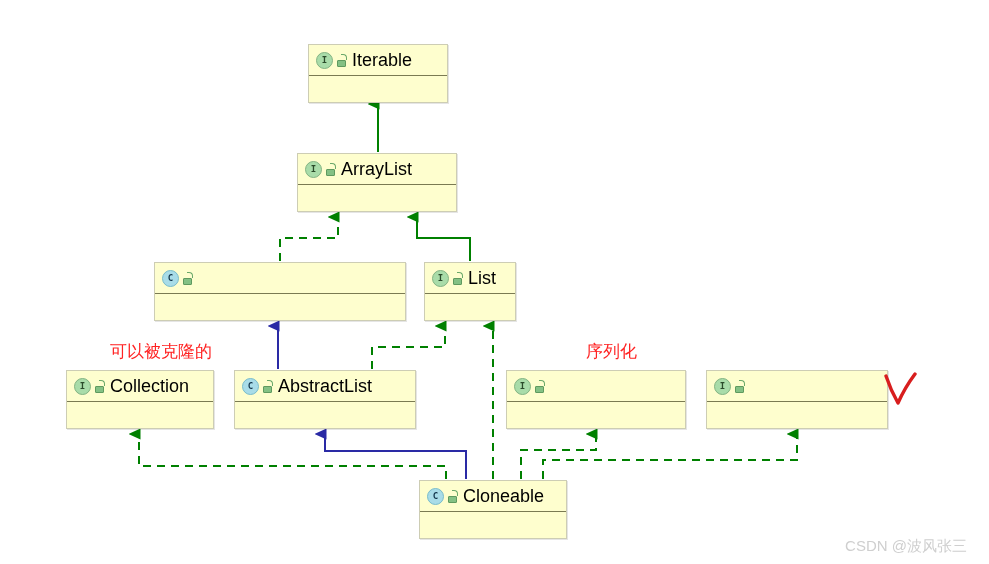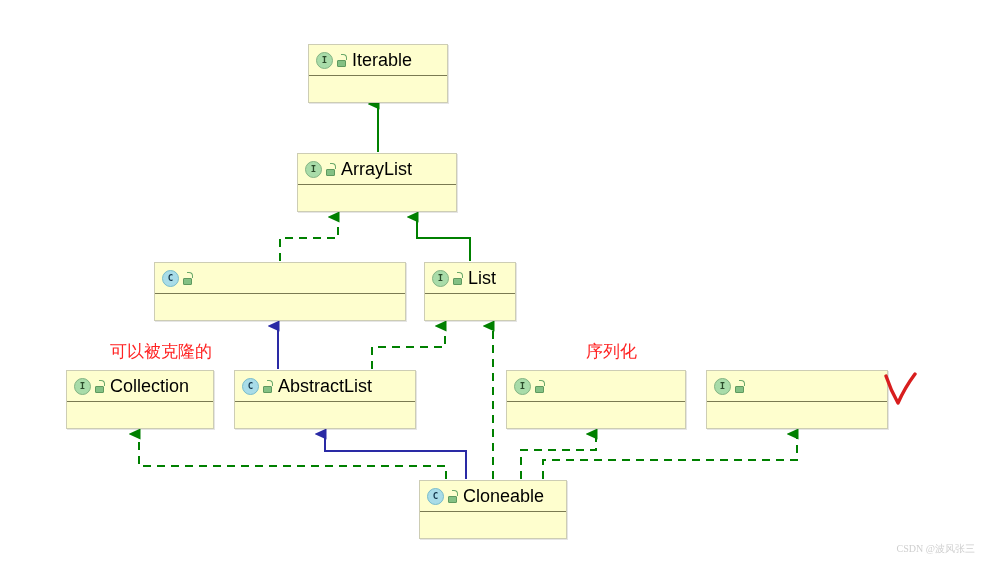--- a/index.html
+++ b/index.html
@@ -102,25 +102,25 @@
     color: #FF2222;
     font-family: "DejaVu Sans", "Liberation Sans", sans-serif;
     font-size: 17px;
     white-space: nowrap;
     z-index: 6;
     margin-left: 30px;
   }
   
   .watermark {
     position: absolute;
-    right: 14px;
+    right: 22px;
     bottom: 8px;
     color: #CFCFCF;
-    font-family: Liberation Serif, serif;
-    font-size: 10px;
+    font-family: Liberation Sans, sans-serif;
+    font-size: 15px;
     white-space: nowrap;
     z-index: 6;
   }
   .checkmark { position: absolute; z-index: 9; pointer-events: none; }
 </style>
 </head>
 <body>
 
 <div id="stage">
 

